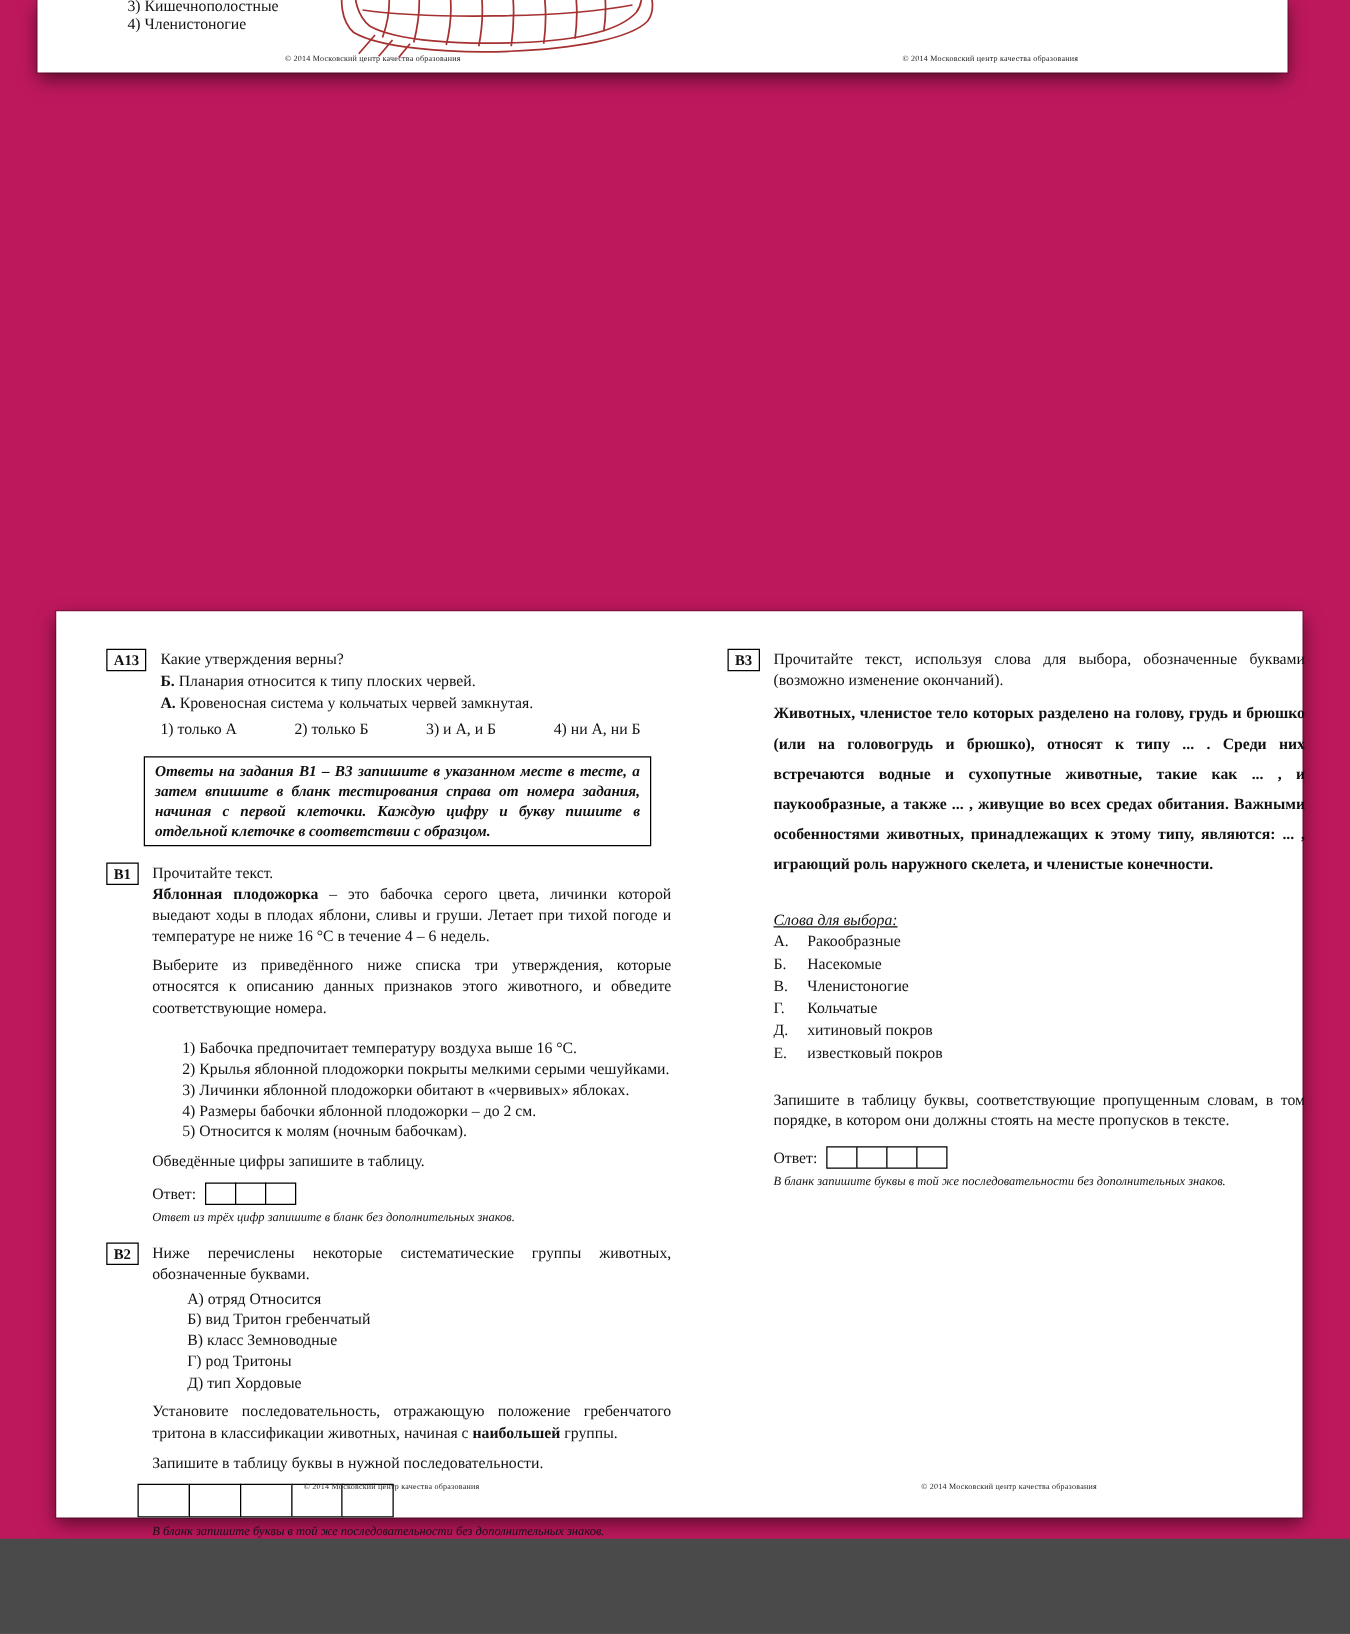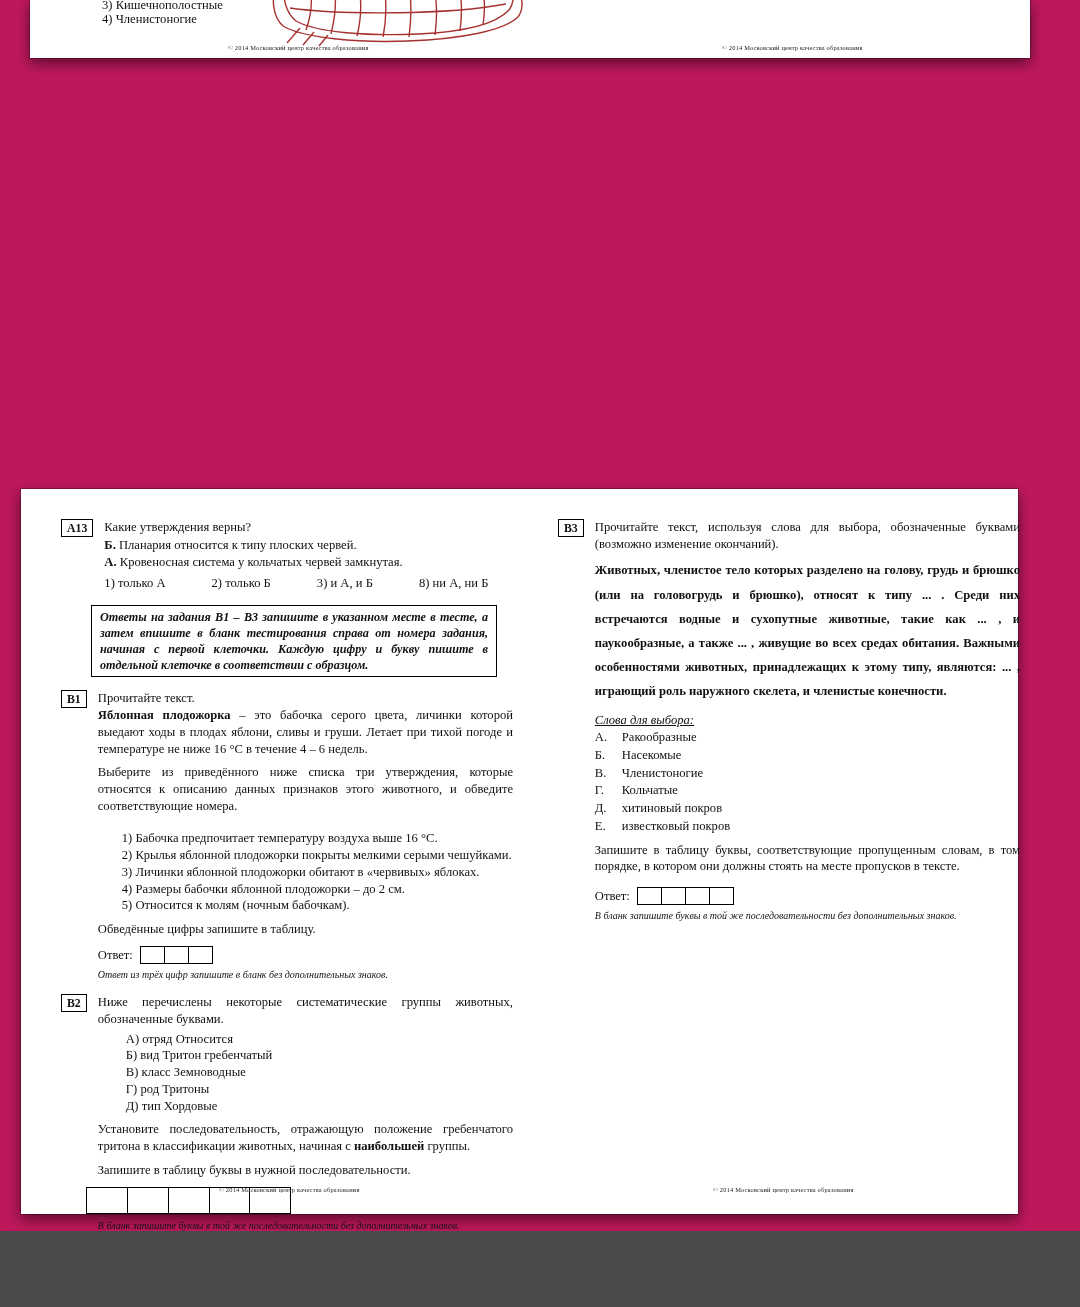--- a/index.html
+++ b/index.html
@@ -3,21 +3,21 @@
 <meta charset="utf-8">
 <style>
   * { box-sizing: border-box; margin: 0; padding: 0; }
   html,body { width:1080px; height:1307px; background:#4a4a4a; }
   .screen { position:relative; width:1080px; height:1231px; overflow:hidden;
             background:#be185d; font-family:"Liberation Serif","DejaVu Serif",serif; }
 
   
   .page { position:absolute; background:#fff; box-shadow:0 5px 14px rgba(0,0,0,.55), 0 0 0 1px rgba(0,0,0,.25); }
   .page-prev { left:30px; top:0; width:1000px; height:58px; overflow:hidden; }
-  .page-main { left:21px; top:489px; width:997px; height:725px;padding-left:22px; }
+  .page-main { left:45px; top:489px; width:997px; height:725px;padding-left:22px; }
 
   .prev-list { position:absolute; left:72px; top:-1px; font-size:12.6px; line-height:13.5px; color:#111; }
   .illus { position:absolute; left:238px; top:-16px; }
   .pfoot { position:absolute; font-size:6.4px; color:#222; letter-spacing:.2px; white-space:nowrap; }
   .pfoot.fl { left:198px; } .pfoot.fr { left:692px; }
   .page-prev .pfoot { top:44px; }
   .page-main .pfoot { top:697px; }
 
   .col { position:absolute; top:30px; font-size:12.6px; line-height:1.33; color:#111; }
   .col-left  { left:40px;  width:452px; }
@@ -43,21 +43,21 @@
 
   .answer-row { display:flex; align-items:flex-end; margin-top:8px; }
   .ans-label { margin-right:7px; }
   .cells { display:flex; }
   .cell { width:25px; height:18px; border:1.1px solid #000; margin-right:-1.1px; background:#fff; }
   .cell.big { width:42px; height:27px; }
   .bigcells { margin:8px 0 5px -12px; }
   .footnote { font-style:italic; font-size:10px; margin-top:4px; text-align:justify; }
 
   .b3text { font-weight:bold; line-height:1.92; margin-top:6px; text-align:justify; }
-  .words-label { font-style:italic; text-decoration:underline; margin-top:8px; }
+  .words-label { font-style:italic; text-decoration:underline; margin-top:24px; }
   .wordrow { display:flex; margin-top:1px; }
   .wm { flex:0 0 27px; }
 
   
   .toolbar { position:absolute; left:0; top:1241px; width:1080px; height:66px;
              background:#050505; font-family:"Liberation Sans","DejaVu Sans",sans-serif; }
   .tb-btn { position:absolute; background:none; border:0; padding:0; cursor:pointer; }
   .tb-divider { position:absolute; top:11px; width:2px; height:43px; background:#6e6e6e; }
   .tb-thumb { left:2px; top:6px; }
   .tb-up { left:126px; top:9px; }
@@ -113,21 +113,21 @@
         <div class="qblock">
           <div class="qlabel">А13</div>
           <div class="qbody">
             <div>Какие утверждения верны?</div>
             <div class="stmt"><span class="b">Б.</span> <span>Планария относится к типу плоских червей.</span></div>
             <div class="stmt"><span class="b">А.</span> <span>Кровеносная система у кольчатых червей замкнутая.</span></div>
             <div class="optrow">
               <span>1) только А</span>
               <span>2) только Б</span>
               <span>3) и А, и Б</span>
-              <span>8) ни А, ни Б</span>
+              <span>4) ни А, ни Б</span>
             </div>
           </div>
         </div>
 
         <div class="instr-box">Ответы на задания В1 – В3 запишите в указанном месте в тесте, а затем впишите в бланк тестирования справа от номера задания, начиная с первой клеточки.  Каждую цифру и букву пишите в отдельной клеточке в соответствии с образцом.</div>
 
         <div class="qblock">
           <div class="qlabel">В1</div>
           <div class="qbody">
             <div>Прочитайте текст.</div>
@@ -204,21 +204,21 @@
                 </div>
               <div class="wordrow">
                   <span class="wm">Д.</span>
                   <span>хитиновый покров</span>
                 </div>
               <div class="wordrow">
                   <span class="wm">Е.</span>
                   <span>известковый покров</span>
                 </div>
             </div>
-            <div class="just para" style="margin-top:7px;">Запишите в таблицу буквы, соответствующие пропущенным словам, в том порядке, в котором они должны стоять на месте пропусков в тексте.</div>
+            <div class="just para" style="margin-top:21px;">Запишите в таблицу буквы, соответствующие пропущенным словам, в том порядке, в котором они должны стоять на месте пропусков в тексте.</div>
             <div class="answer-row" style="margin-top:12px;">
               <span class="ans-label">Ответ:</span>
               <span class="cells">
                 <span class="cell"></span>
                   <span class="cell"></span>
                   <span class="cell"></span>
                   <span class="cell"></span>
               </span>
             </div>
             <div class="footnote">В бланк запишите буквы в той же последовательности без дополнительных знаков.</div>

